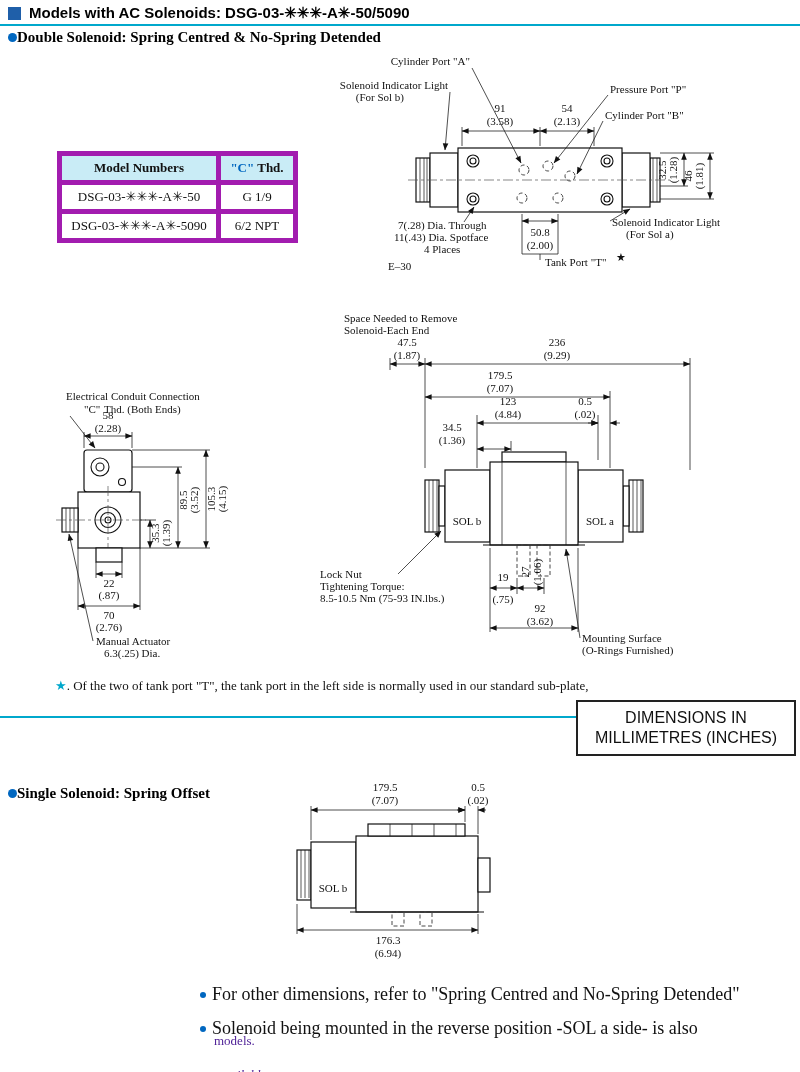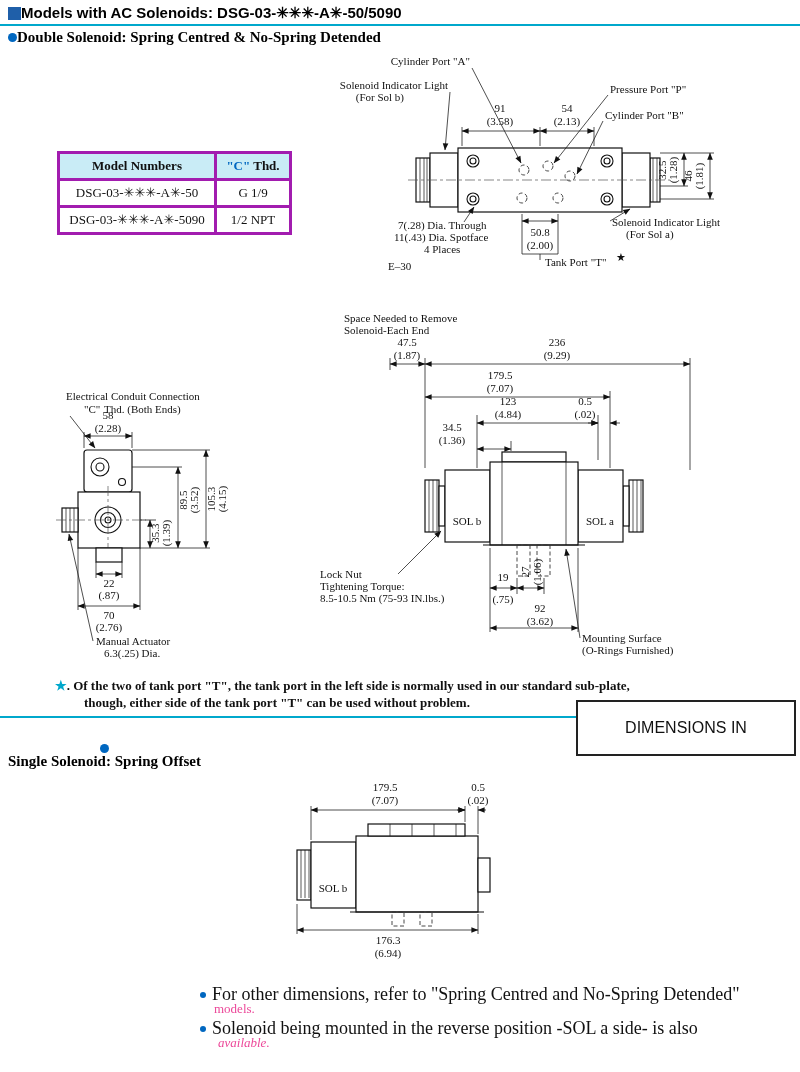--- a/index.html
+++ b/index.html
@@ -1,55 +1,55 @@
 <!DOCTYPE html>
 <html><head>
 <meta charset="utf-8">
 <style>
   html,body { margin:0; padding:0; background:#e8e8e8; }
   .page {
     position:relative; width:800px; height:1072px; margin:0 auto;
     background:#fff; font-family:"Liberation Serif", serif; color:#111;
     overflow:hidden;
   }
-  .abs { position:absolute;font-weight:bold; }
-
-  
-  .title-row { position:absolute; top:4px; left:8px; display:flex; align-items:center; 
+  .abs { position:absolute; }
+
+  
+  .title-row { position:absolute; top:4px; left:8px; display:flex; align-items:center; gap:8px;
     font-family:"Liberation Sans", sans-serif; font-size:15px; font-weight:600; color:#000; }
   .sq { width:13px; height:13px; background:#1f5fa9; display:inline-block; }
   .rule { position:absolute; top:24px; left:0; width:800px; height:2px; background:#00a8cc; }
 
   .sec { position:absolute; display:flex; align-items:center; 
     font-size:15px; font-weight:bold; color:#000; }
   .dot { width:9px; height:9px; border-radius:50%; background:#0067c0; display:inline-block; flex:0 0 auto; }
 
   
   table.models { position:absolute; top:151px; left:57px; border-collapse:collapse;
     font-size:13px; }
-  table.models th, table.models td { border:3px solid #a21caf; padding:2px 6px; text-align:center;margin-left:20px; }
+  table.models th, table.models td { border:5px solid #a21caf; padding:2px 6px; text-align:center;margin-left:20px; }
   table.models th { background:#c9ecf6; font-weight:bold; height:20px; }
   table.models td { height:20px;font-family:Liberation Serif, serif; }
   .cblue { color:#0067c0; }
 
   
   .star-note { font-size:13px; color:#111; }
   .cyan { color:#00a8cc; }
 
   
   .divider { position:absolute; top:716px; left:0; width:577px; height:2px; background:#00a8cc; }
   .dim-box { position:absolute; top:700px; left:576px; width:216px; height:52px;
     border:2px solid #222; background:#fff; display:flex; flex-direction:column;
     align-items:center; justify-content:center; font-family:"Liberation Sans", sans-serif;
     font-size:16px; line-height:1.25; color:#111; text-align:center; }
 
   
   .note-line { position:absolute; font-size:18px; color:#111; display:flex; align-items:center; gap:6px; }
   .bdot { width:6px; height:6px; border-radius:50%; background:#0067c0; display:inline-block; flex:0 0 auto; }
-  .note-cont { position:absolute; font-size:13px; color:#ec4899; }
+  .note-cont { position:absolute; font-size:13px; color:#4c1d95;margin-top:32px; }
 
   
   svg.draw { position:absolute; top:0; left:0; }
   svg.draw text { font-family:"Liberation Serif", serif; fill:#111; font-size:11px; }
   .b  { fill:#fff; stroke:#111; stroke-width:1.2; }
   .bn { fill:none; stroke:#111; stroke-width:1.1; }
   .t  { stroke:#111; stroke-width:0.7; fill:none; }
   .ln { stroke:#222; stroke-width:0.8; fill:none; }
   .cl { stroke:#555; stroke-width:0.7; fill:none; stroke-dasharray:10 3 3 3; }
   .h  { stroke:#333; stroke-width:0.9; fill:none; stroke-dasharray:4 2.5; }
@@ -81,21 +81,21 @@
         <tr>
       <th style="width:142px;">Model Numbers</th>
       <th style="width:60px;"><span class="cblue">"C"</span><span> Thd.</span></th>
     </tr>
     <tr>
       <td>DSG-03-✳✳✳-A✳-50</td>
       <td>G 1/9</td>
     </tr>
     <tr>
       <td>DSG-03-✳✳✳-A✳-5090</td>
-      <td>1/2 NPT</td>
+      <td>6/2 NPT</td>
     </tr>
   </tbody>
     </table>
 
   <svg class="draw" width="800" height="1072" viewBox="0 0 800 1072">
     <defs>
       <marker id="arr" viewBox="0 0 10 10" refX="9.5" refY="5" markerWidth="9" markerHeight="7" orient="auto-start-reverse" markerUnits="userSpaceOnUse">
         <path d="M0,1 L10,5 L0,9 Z" fill="#111"></path>
       </marker>
     </defs>
@@ -378,30 +378,28 @@
         <line class="ln" x1="297" y1="930" x2="478" y2="930" marker-start="url(#arr)" marker-end="url(#arr)"></line>
         <text class="d" x="388" y="944">176.3</text>
         <text class="d" x="388" y="957">(6.94)</text>
       </g>
     </g>
   </svg>
 
   <div class="star-note abs" style="top:678px; left:55px;">
     <span class="cyan">★</span><span>. Of the two of tank port "T", the tank port in the left side is normally used in our standard sub-plate,</span>
   </div>
-  <div class="star-note abs" style="top:695px; left:84px;">
-    <span>though, either side of the tank port "T" can be used without problem.</span>
-  </div>
 
   <div class="divider"></div>
   <div class="dim-box">
     <span>DIMENSIONS IN</span>
-  </div>
-
-  <div class="sec" style="top:744px; left:8px;flex-direction:column;">
+    <span>MILLIMETRES (INCHES)</span>
+  </div>
+
+  <div class="sec" style="top:785px; left:8px;">
     <span class="dot"></span>
     <span>Single Solenoid: Spring Offset</span>
   </div>
 
   <div class="note-line" style="top:984px; left:200px;">
     <span class="bdot"></span>
     <span>For other dimensions, refer to "Spring Centred and No-Spring Detended"</span>
   </div>
   <div class="note-cont" style="top:1001px; left:214px;">models.</div>
   <div class="note-line" style="top:1018px; left:200px;">

